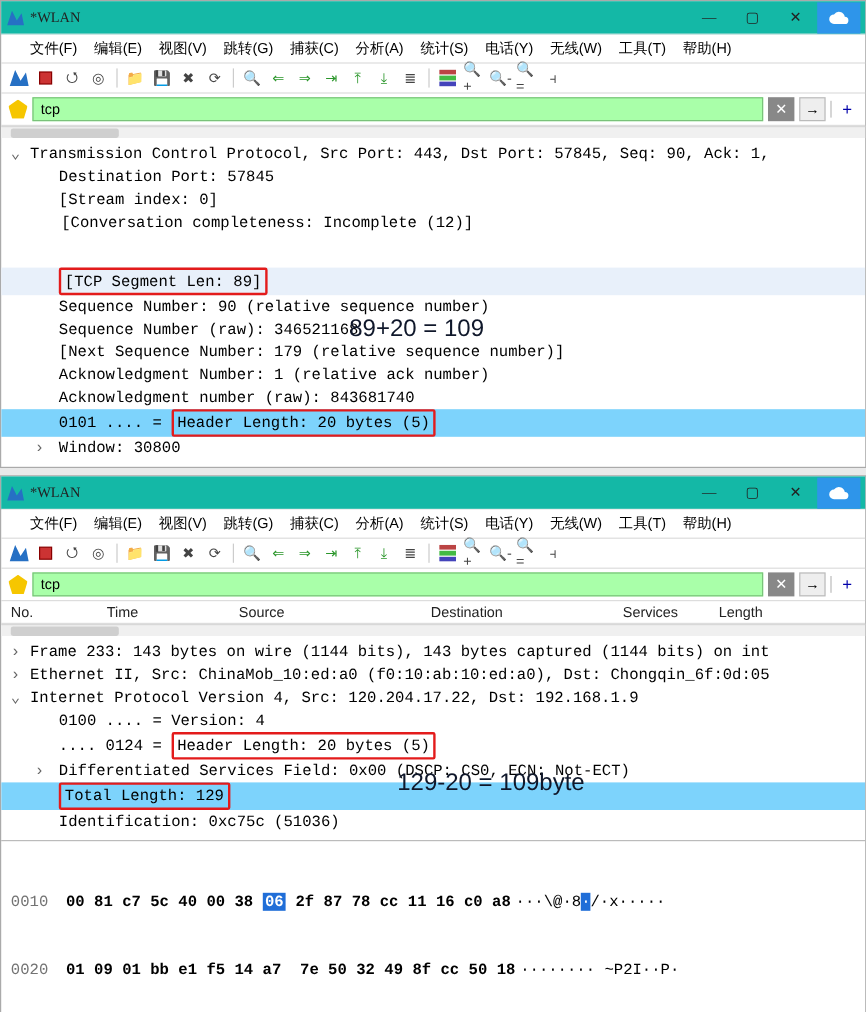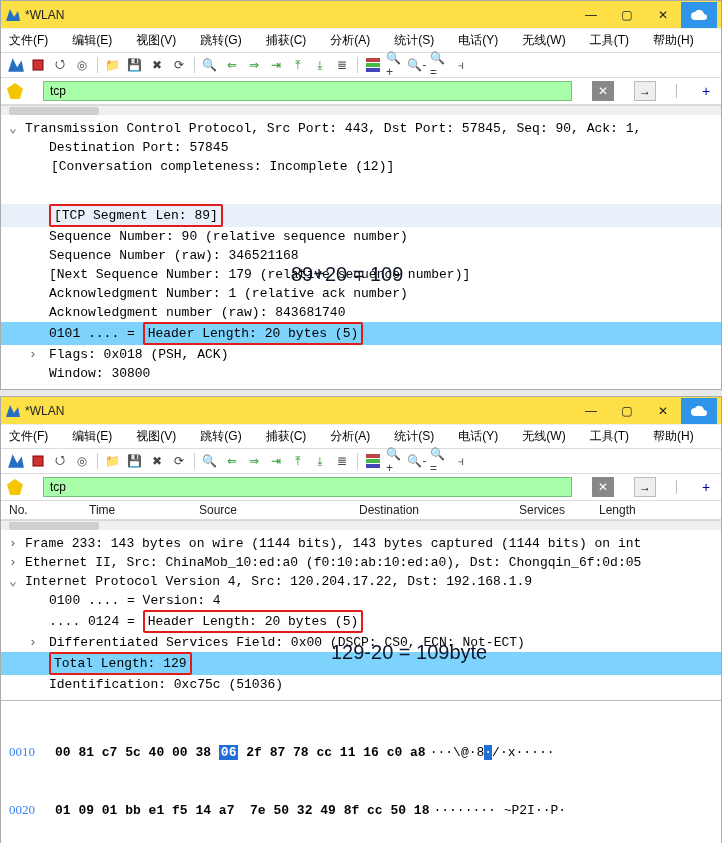--- a/index.html
+++ b/index.html
@@ -1,48 +1,48 @@
 <!DOCTYPE html>
 <html><head>
 <meta charset="utf-8">
 <style>
   * { box-sizing: border-box; margin: 0; padding: 0; }
   body { font-family: "Segoe UI", Tahoma, sans-serif; font-size: 12px; background: #fff; width: 722px; }
   .window { border: 1px solid #aaa; background: #fff; }
-  .titlebar { display: flex; align-items: center; height: 28px; background: #fde047; border-bottom: 1px solid #eee; padding: 0 4px; }
+  .titlebar { display: flex; align-items: center; height: 28px; background: #14b8a6; border-bottom: 1px solid #eee; padding: 0 4px; font-family: Liberation Serif, serif; }
   .titlebar .shark { width: 16px; height: 16px; margin-right: 4px; }
   .titlebar .title { flex: 1; font-size: 12px; color: #222; }
   .titlebar .winbtn { width: 36px; height: 26px; display: flex; align-items: center; justify-content: center; color: #222; }
   .cloud { width: 36px; height: 26px; background: #2e95ea; display: flex; align-items: center; justify-content: center; color: #fff; }
-  .menubar { display: flex; gap: 24px; padding: 3px 8px; border-bottom: 1px solid #ddd; font-size: 12px; }
+  .menubar { display: flex; gap: 14px; padding: 3px 24px; border-bottom: 1px solid #ddd; font-size: 12px; }
   .toolbar { display: flex; align-items: center; gap: 4px; padding: 3px 6px; border-bottom: 1px solid #ddd; }
   .tbicon { width: 18px; height: 18px; display: flex; align-items: center; justify-content: center; font-size: 12px; color: #444; }
   .tbsep { width: 1px; height: 16px; background: #ccc; margin: 0 2px; }
-  .filterbar { display: flex; align-items: center; padding: 3px 6px; gap: 20px; border-bottom: 1px solid #ddd; }
+  .filterbar { display: flex; align-items: center; padding: 3px 6px; gap: 4px; border-bottom: 1px solid #ddd; }
   .filterbar .bookmark { width: 16px; height: 16px; background: #f6c600; clip-path: polygon(50% 0, 100% 35%, 80% 100%, 20% 100%, 0 35%); }
   .filterbar .filter { flex: 1; background: #a9ffa9; border: 1px solid #7ac27a; padding: 2px 6px; font-family: inherit; font-size: 12px; }
   .filterbar .clearbtn { width: 22px; height: 20px; background: #888; color: #fff; display: flex; align-items: center; justify-content: center; font-size: 12px; }
   .filterbar .arrowbtn { width: 22px; height: 20px; background: #eee; display: flex; align-items: center; justify-content: center; border: 1px solid #bbb; }
   .filterbar .plusbtn { width: 18px; height: 20px; display: flex; align-items: center; justify-content: center; color: #00a; font-size: 14px; }
   .scrollstub { height: 10px; background: #f0f0f0; border-top: 1px solid #d8d8d8; position: relative; }
   .scrollstub .thumb { position: absolute; left: 8px; top: 1px; width: 90px; height: 8px; background: #cfcfcf; border-radius: 2px; }
   .detail { font-family: Consolas, "Courier New", monospace; font-size: 13px; padding: 4px 0 6px 0; line-height: 19px; white-space: nowrap; overflow: hidden; position: relative; }
   .detail .row { padding: 0 8px 0 24px; position: relative; }
   .detail .row.sel { background: #7dd3fc; }
   .detail .row.sel2 { background: #e8f0fa; margin-top: 28px; }
   .detail .caret { position: absolute; left: 8px; top: 0; width: 10px; color: #666; }
   .detail .caret2 { position: absolute; left: 28px; top: 0; width: 10px; color: #666; }
   .detail .indent { padding-left: 48px; }
   .redbox { border: 2px solid #e31b1b; border-radius: 2px; padding: 0 3px; display: inline-block; }
   .redtext { color: #0f172a; font-size: 20px; font-weight: 400; position: absolute; font-family: "Segoe UI", Arial, sans-serif; }
   .listheader { display: flex; font-size: 12px; border-bottom: 1px solid #ddd; padding: 2px 8px; color: #222; }
   .listheader div { padding-right: 8px; }
   .hexpane { font-family: Consolas, "Courier New", monospace; font-size: 13px; line-height: 19px; border-top: 1px solid #bbb; padding: 3px 0; white-space: pre; overflow: hidden; }
   .hexpane .row { padding: 0 8px; }
-  .hexpane .off { color: #3b82f6; display: inline-block; width: 46px; font-family: Liberation Serif, serif; }
+  .hexpane .off { color: #737373; display: inline-block; width: 46px; }
   .hexpane .hex { display: inline-block; font-weight: bold; }
   .hexpane .asc { display: inline-block; margin-left: 4px; }
   .hexsel { background: #206ed8; color: #fff; padding: 0 2px; }
   .ascsel { background: #206ed8; color: #fff; }
   .gap { height: 6px; background: #e9e9e9; }
 </style>
 </head>
 <body>
 
 <div class="window">
@@ -118,29 +118,30 @@
     <div style="width:1px;height:14px;background:#bbb"></div>
     <div class="plusbtn">+</div>
   </div>
   <div class="scrollstub">
       <div class="thumb"></div>
     </div>
 
   <div class="detail">
     <div class="row"><span class="caret">⌄</span><span>Transmission Control Protocol, Src Port: 443, Dst Port: 57845, Seq: 90, Ack: 1,</span></div>
     <div class="row indent"><span>Destination Port: 57845</span></div>
+    <div class="row indent"><span>[Stream index: 0]</span></div>
     <div class="row indent"><span><span class="redbox" style="border-bottom:none;border-right:none;border-top:none;padding:0"></span><span>[Conversation completeness: Incomplete (12)]</span></span></div>
     <div class="row indent sel2"><span class="redbox">[TCP Segment Len: 89]</span></div>
     <div class="row indent"><span>Sequence Number: 90    (relative sequence number)</span></div>
     <div class="row indent"><span>Sequence Number (raw): 346521168</span></div>
     <div class="row indent"><span>[Next Sequence Number: 179    (relative sequence number)]</span></div>
     <div class="row indent"><span>Acknowledgment Number: 1    (relative ack number)</span></div>
     <div class="row indent"><span>Acknowledgment number (raw): 843681740</span></div>
     <div class="row indent sel"><span>0101 .... = </span><span class="redbox">Header Length: 20 bytes (5)</span></div>
-    <div class="row indent"><span class="caret2">›</span><span>Flags: 0x018 (PSH, ACK)</span></div>
+    <div class="row indent"><span class="caret2">›</span></div>
     <div class="row indent"><span>Window: 30800</span></div>
     <div class="redtext" style="left:290px;top:150px">89+20 = 109</div>
   </div>
 </div>
 
 <div class="gap"></div>
 
 <div class="window">
   <div class="titlebar">
     <svg class="shark" viewBox="0 0 16 16">

